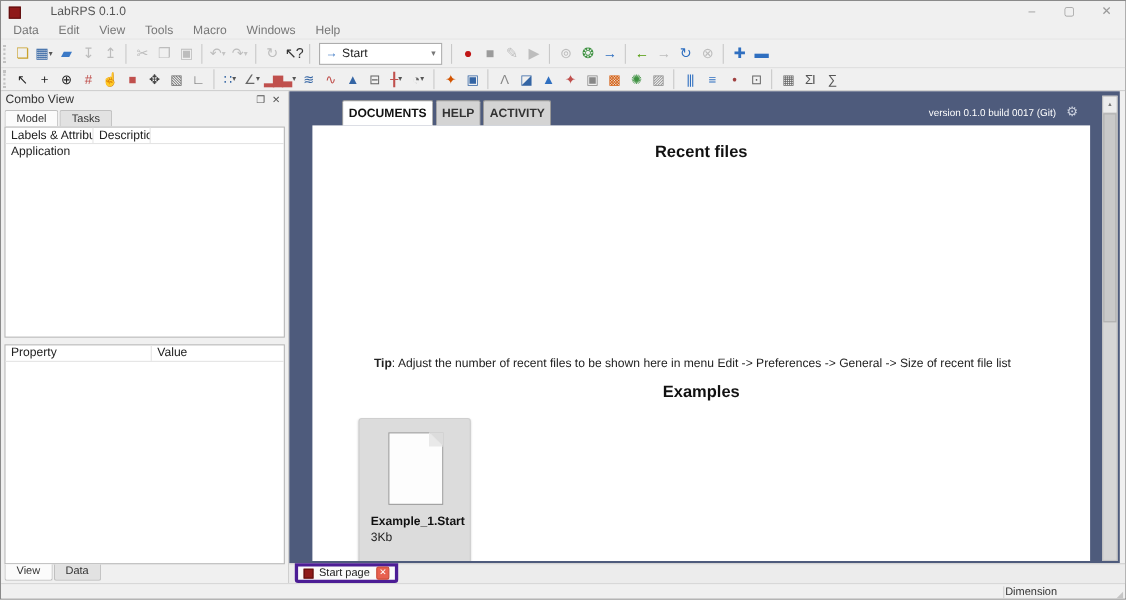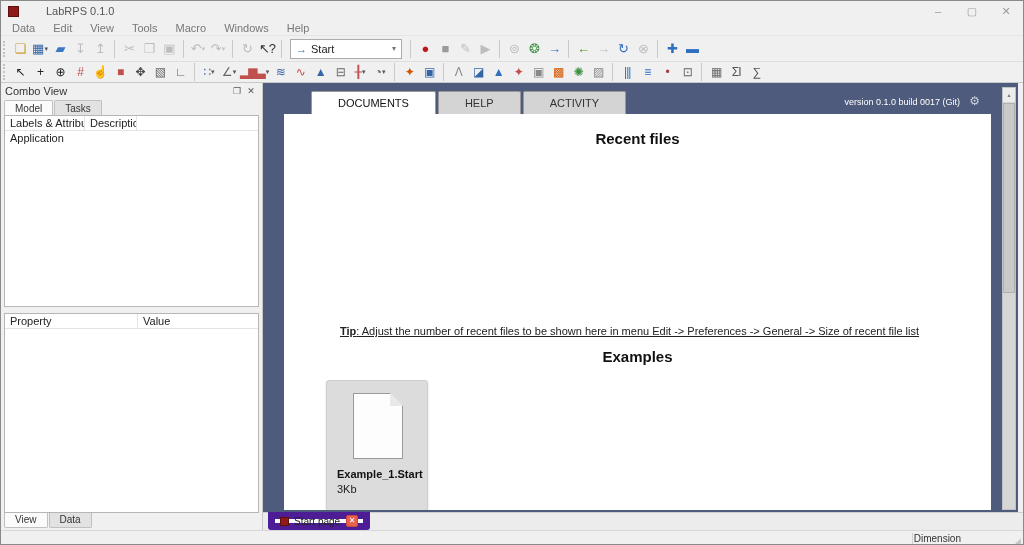--- a/index.html
+++ b/index.html
@@ -57,54 +57,54 @@
   .prop-box{flex:1;margin:6px 3px 0 3px;display:flex;flex-direction:column;}
   .cv-bottom{height:17px;display:flex;padding-left:3px;align-items:flex-start;}
   .cv-btab{font-size:10px;padding:1px 10px 2px;color:#333;border:1px solid #c0c0c0;border-top:none;
     background:#e2e2e2;border-radius:0 0 2px 2px;margin-right:1px;}
   .cv-btab.active{background:#fbfbfb;}
 
   
   .rightcol{flex:1;display:flex;flex-direction:column;background:#f0f0f0;}
   .mdi{height:429px;background:#4e5b7c;position:relative;overflow:hidden;margin-right:5px;}
   .mdi-tabs{position:absolute;top:8px;left:48px;display:flex;}
-  .mdi-tab{height:23px;line-height:23px;font-size:11px;font-weight:normal;color:#333;background:#d4d4d4;
-    border:1px solid #999;border-bottom:none;padding:0 26px;margin-right:2px;border-radius:2px 2px 0 0;}
+  .mdi-tab{height:23px;line-height:23px;font-size:11px;font-weight:bold;color:#333;background:#d4d4d4;
+    border:1px solid #999;border-bottom:none;padding:0 5px;margin-right:2px;border-radius:2px 2px 0 0;}
   .mdi-tab.active{background:#fff;color:#111;}
   .version{position:absolute;top:14px;right:58px;font-size:9px;color:#fff;}
   .gear{position:absolute;top:11px;right:38px;font-size:12px;color:#c9cfdd;}
   .content{position:absolute;left:21px;top:31px;width:707px;height:396px;background:#fff;overflow:hidden;}
   .v-scrollbar{position:absolute;right:2px;top:4px;width:14px;height:423px;background:#d6d6d6;
     border:1px solid #c2c2c2;}
   .sb-btn{height:14px;background:#ececec;text-align:center;font-size:6px;color:#777;line-height:14px;}
   .sb-thumb{position:absolute;top:15px;left:0;right:0;height:190px;background:#c9c9c9;border:1px solid #b0b0b0;}
 
   .sec-title{position:absolute;left:0;right:0;text-align:center;font-size:15px;font-weight:bold;color:#111;}
   .recent-title{top:16px;}
   .examples-title{top:234px;}
-  .tip-line{position:absolute;top:211px;left:0;right:16px;text-align:center;font-size:11px;color:#222;text-decoration:underline;}
+  .tip-line{position:absolute;top:211px;left:0;right:16px;text-align:center;font-size:11px;color:#222;}
   .card{position:absolute;width:102px;height:152px;background:#dcdcdc;border:1px solid #cfcfcf;
     border-radius:3px;box-shadow:0 1px 2px rgba(0,0,0,0.18);}
   .create-card{left:42px;top:51px;}
   .example-card{left:42px;top:266px;}
   .plus-box{position:absolute;left:10px;top:9px;width:82px;height:82px;background:#cbcbcb;}
   .plus-h{position:absolute;left:11px;top:38px;width:60px;height:6px;background:#8f8f8f;border-radius:2px;}
   .plus-v{position:absolute;left:38px;top:11px;width:6px;height:60px;background:#8f8f8f;border-radius:2px;}
   .card-label{position:absolute;left:10px;top:95px;font-size:11px;font-weight:bold;color:#111;}
   .file-icon{position:absolute;left:26px;top:12px;width:50px;height:66px;background:#fdfdfd;border:1px solid #9a9a9a;}
   .file-corner{position:absolute;top:-1px;right:-1px;width:0;height:0;
     border-top:13px solid #dcdcdc;border-left:13px solid transparent;}
   .file-corner-line{position:absolute;top:-1px;right:-1px;width:0;height:0;
     border-bottom:13px solid #e9e9e9;border-right:13px solid transparent;}
   .ex-name{position:absolute;left:10px;top:87px;font-size:11px;font-weight:bold;color:#111;}
   .ex-size{position:absolute;left:10px;top:102px;font-size:11px;color:#222;}
 
   
   .tabstrip{height:18px;background:#ececec;border-top:1px solid #cfcfcf;position:relative;flex:1;}
-  .start-tab{position:absolute;left:5px;top:-1px;height:18px;background:#fafafa;border:7px solid #4c1d95;
+  .start-tab{position:absolute;left:5px;top:-1px;height:18px;background:#fafafa;border:3px solid #4c1d95;
     border-radius:0 0 3px 3px;display:flex;align-items:center;padding:0 5px;}
   .start-tab-icon{width:9px;height:9px;background:#8f1a1a;border:1px solid #5f0f0f;margin-right:5px;}
   .start-tab-label{font-size:10px;color:#222;margin-right:6px;}
   .start-tab-close{width:12px;height:12px;background:#e8614f;border:1px solid #c94a38;border-radius:2px;
     color:#fff;font-size:8px;line-height:10px;text-align:center;}
 
   
   .statusbar{height:16px;background:#f0f0f0;border-top:1px solid #d8d8d8;position:relative;}
   .sb-div{position:absolute;right:110px;top:2px;bottom:2px;width:1px;background:#d0d0d0;}
   .dimension{position:absolute;right:62px;top:2px;font-size:10px;color:#333;}

